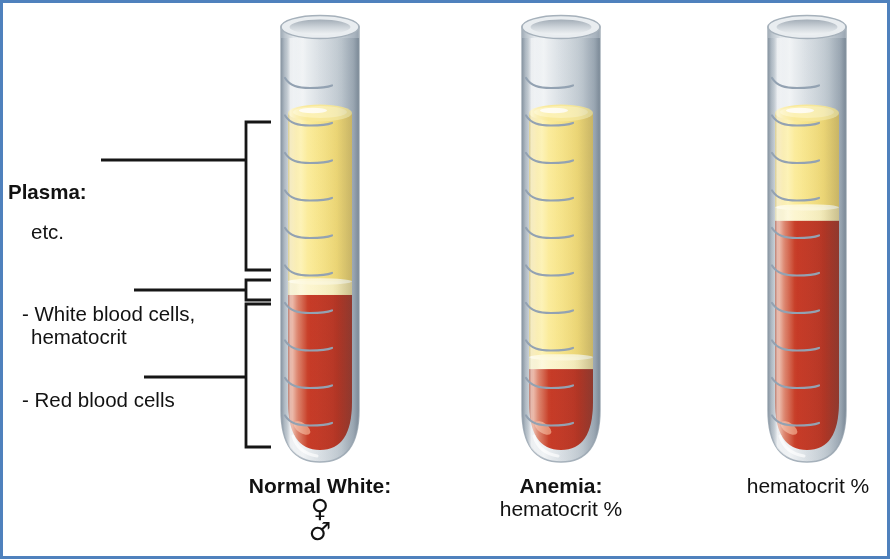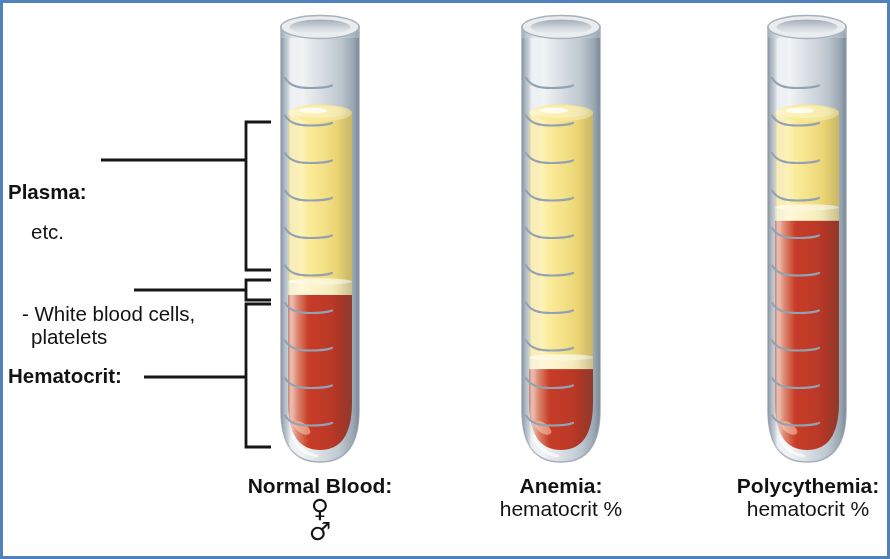--- a/index.html
+++ b/index.html
@@ -41,23 +41,23 @@
 </head>
 <body>
 
 <div class="frame">
   <div class="frame-border"></div>
 
   <div class="txt bold pos-plasma-title">Plasma:</div>
   <div class="txt pos-plasma-l2">etc.</div>
 
   <div class="txt pos-buffy-l0">- White blood cells,</div>
-  <div class="txt pos-buffy-l1">platelets</div>
-
-  <div class="txt bold pos-hema-title">Hematocrit:</div>
+  <div class="txt pos-buffy-l1">hematocrit</div>
+
+  <div class="txt pos-hema-l0">- Red blood cells</div>
 
   <svg class="overlay" viewBox="0 0 890 559" aria-hidden="true">
     <path d="M101,160 H246"></path>
     <path d="M271,122 H246 V270 H271"></path>
     <path d="M134,290 H246"></path>
     <path d="M271,280 H246 V300 H271"></path>
     <path d="M144,377 H246"></path>
     <path d="M271,304 H246 V447 H271"></path>
   </svg>
 
@@ -293,31 +293,30 @@
         <path d="M7,255.5 c5,8 13,10 25,10 c10,0 17,-0.5 22,-2.5" fill="none" stroke="#93a2b2" stroke-width="2.2" stroke-linecap="round"></path>
         <path d="M7,293 c5,8 13,10 25,10 c10,0 17,-0.5 22,-2.5" fill="none" stroke="#93a2b2" stroke-width="2.2" stroke-linecap="round"></path>
         <path d="M7,330.5 c5,8 13,10 25,10 c10,0 17,-0.5 22,-2.5" fill="none" stroke="#93a2b2" stroke-width="2.2" stroke-linecap="round"></path>
         <path d="M7,368 c5,8 13,10 25,10 c10,0 17,-0.5 22,-2.5" fill="none" stroke="#93a2b2" stroke-width="2.2" stroke-linecap="round"></path>
         <path d="M7,405.5 c5,8 13,10 25,10 c10,0 17,-0.5 22,-2.5" fill="none" stroke="#93a2b2" stroke-width="2.2" stroke-linecap="round"></path>
         <ellipse cx="42" cy="17" rx="39" ry="11.5" fill="#e9edf0" stroke="#a6b1bb" stroke-width="1.5"></ellipse>
         <ellipse cx="42" cy="17" rx="30.5" ry="7.5" fill="url(#open2)"></ellipse>
       </svg></div>
 
   <div class="cap cap-0">
-    <div class="cap-title">Normal Blood:</div>
+    <div class="cap-title">Normal White:</div>
     <div class="cap-row">
       <span class="sym">♀</span>
     </div>
     <div class="cap-row">
       <span class="sym">♂</span>
     </div>
   </div>
 
   <div class="cap cap-1">
     <div class="cap-title">Anemia:</div>
     <div>hematocrit %</div>
   </div>
 
   <div class="cap cap-2">
-    <div class="cap-title">Polycythemia:</div>
     <div>hematocrit %</div>
   </div>
 </div>
 
 </body></html>

